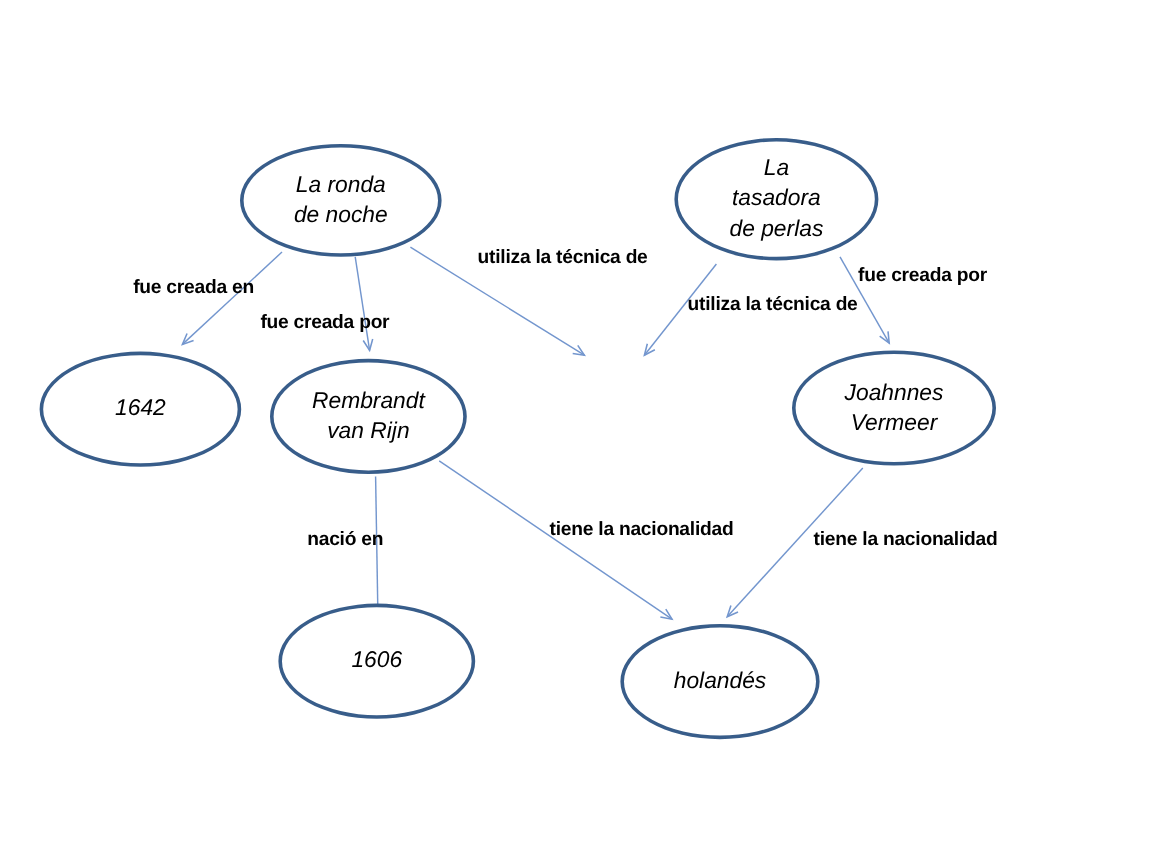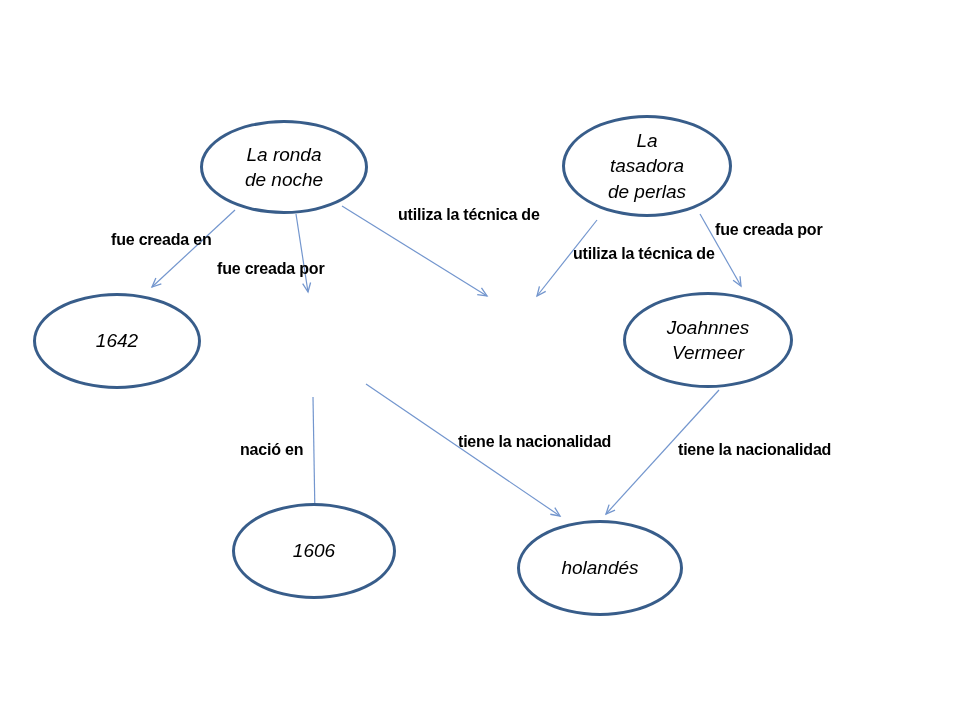--- a/index.html
+++ b/index.html
@@ -57,30 +57,30 @@
     letter-spacing: -0.2px;
     color: var(--edge-label-color, #000000);
     white-space: nowrap;
   }
   
   .n-ronda     { left:200px; top:120px; width:168px; height:94px;  }
   .n-tasadora  { left:562px; top:115px; width:170px; height:102px; }
   .n-1642      { left:33px;  top:293px; width:168px; height:96px;  }
   .n-rembrandt { left:225px; top:299px; width:164px; height:96px;  }
   .n-oleo      { left:433px; top:300px; width:168px; height:94px;  }
-  .n-vermeer   { left:623px; top:292px; width:170px; height:96px;  }
+  .n-vermeer   { left:660px; top:292px; width:170px; height:96px;  }
   .n-1606      { left:232px; top:503px; width:164px; height:96px;  }
   .n-holandes  { left:517px; top:520px; width:166px; height:96px;  }
   
   .el-0 { left:111px; top:231px; }
   .el-1 { left:217px; top:260px; }
   .el-2 { left:398px; top:206px; }
   .el-3 { left:573px; top:245px; }
   .el-4 { left:715px; top:221px; }
-  .el-5 { left:240px; top:441px; }
+  .el-5 { left:256px; top:441px; }
   .el-6 { left:458px; top:433px; }
   .el-7 { left:678px; top:441px; }
 </style>
 </head>
 <body>
 
 <div id="slide">
 
   <svg id="edge-layer" xmlns="http://www.w3.org/2000/svg">
     <defs>
@@ -103,20 +103,24 @@
 de noche</span>
   </div>
   <div class="node n-tasadora">
     <span class="node-label">La
 tasadora
 de perlas</span>
   </div>
   <div class="node n-1642">
     <span class="node-label">1642</span>
   </div>
+  <div class="node n-rembrandt">
+    <span class="node-label">Rembrandt
+van Rijn</span>
+  </div>
   <div class="node n-vermeer">
     <span class="node-label">Joahnnes
 Vermeer</span>
   </div>
   <div class="node n-1606">
     <span class="node-label">1606</span>
   </div>
   <div class="node n-holandes">
     <span class="node-label">holandés</span>
   </div>

